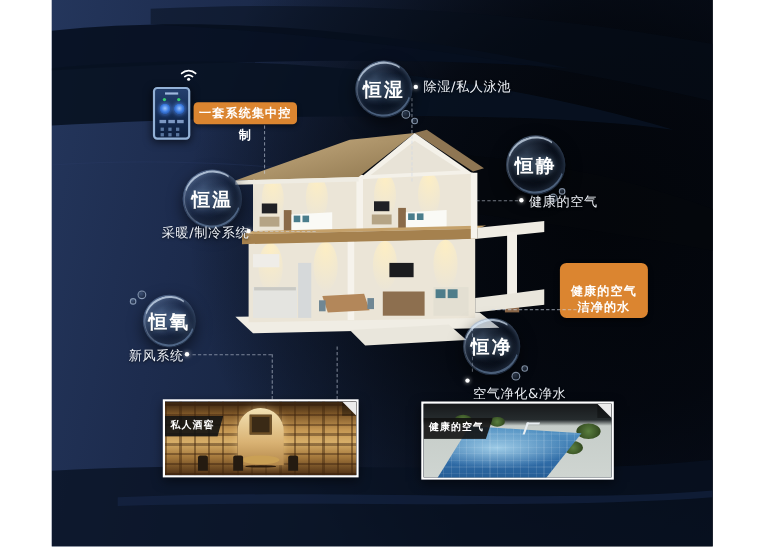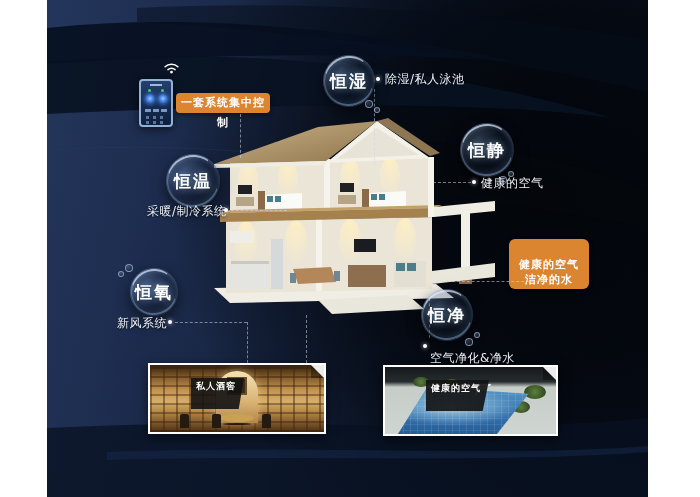--- a/index.html
+++ b/index.html
@@ -50,21 +50,21 @@
     box-shadow:0 0 4px rgba(90,150,255,0.9);}
   .panel .dial.d1{left:4px}.panel .dial.d2{left:17px}
   .panel .st{position:absolute;top:28px;width:6px;height:3px;background:rgba(170,200,245,0.7);}
   .panel .s1{left:4px}.panel .s2{left:12px}.panel .s3{left:20px}
   .panel .rw{position:absolute;width:3px;height:3px;background:rgba(150,185,235,0.55);}
 
   
   .photo{position:absolute;border:2px solid #ffffff;box-sizing:border-box;overflow:hidden;
     box-shadow:0 3px 10px rgba(0,0,0,0.55);}
   .photo-tag{position:absolute;left:0px;top:13px;background:rgba(18,18,18,0.9);color:#ffffff;font-size:9px;
-    font-weight:bold;letter-spacing:1px;padding:2px 8px 16px 5px;clip-path:polygon(0 0,100% 0,90% 100%,0 100%);z-index:5;margin-left:41px;}
+    font-weight:bold;letter-spacing:1px;padding:2px 8px 4px 5px;clip-path:polygon(0 0,100% 0,90% 100%,0 100%);z-index:5;}
   .photo-caption{position:absolute;left:0;right:0;bottom:0;background:rgba(30,26,20,0.62);color:#ffffff;
     font-size:10px;text-align:center;padding:2px 0 3px 0;letter-spacing:1px;z-index:5;}
   .fold{position:absolute;top:0;right:0;width:0;height:0;border-top:13px solid #ececec;
     border-left:13px solid rgba(0,0,0,0.35);z-index:6;}
 
   
   .wine-bg{position:absolute;inset:0;
     background:
       repeating-linear-gradient(90deg, rgba(62,36,12,0.45) 0 2px, rgba(0,0,0,0) 2px 13px),
       repeating-linear-gradient(0deg, rgba(45,22,8,0.38) 0 2px, rgba(0,0,0,0) 2px 9px),

